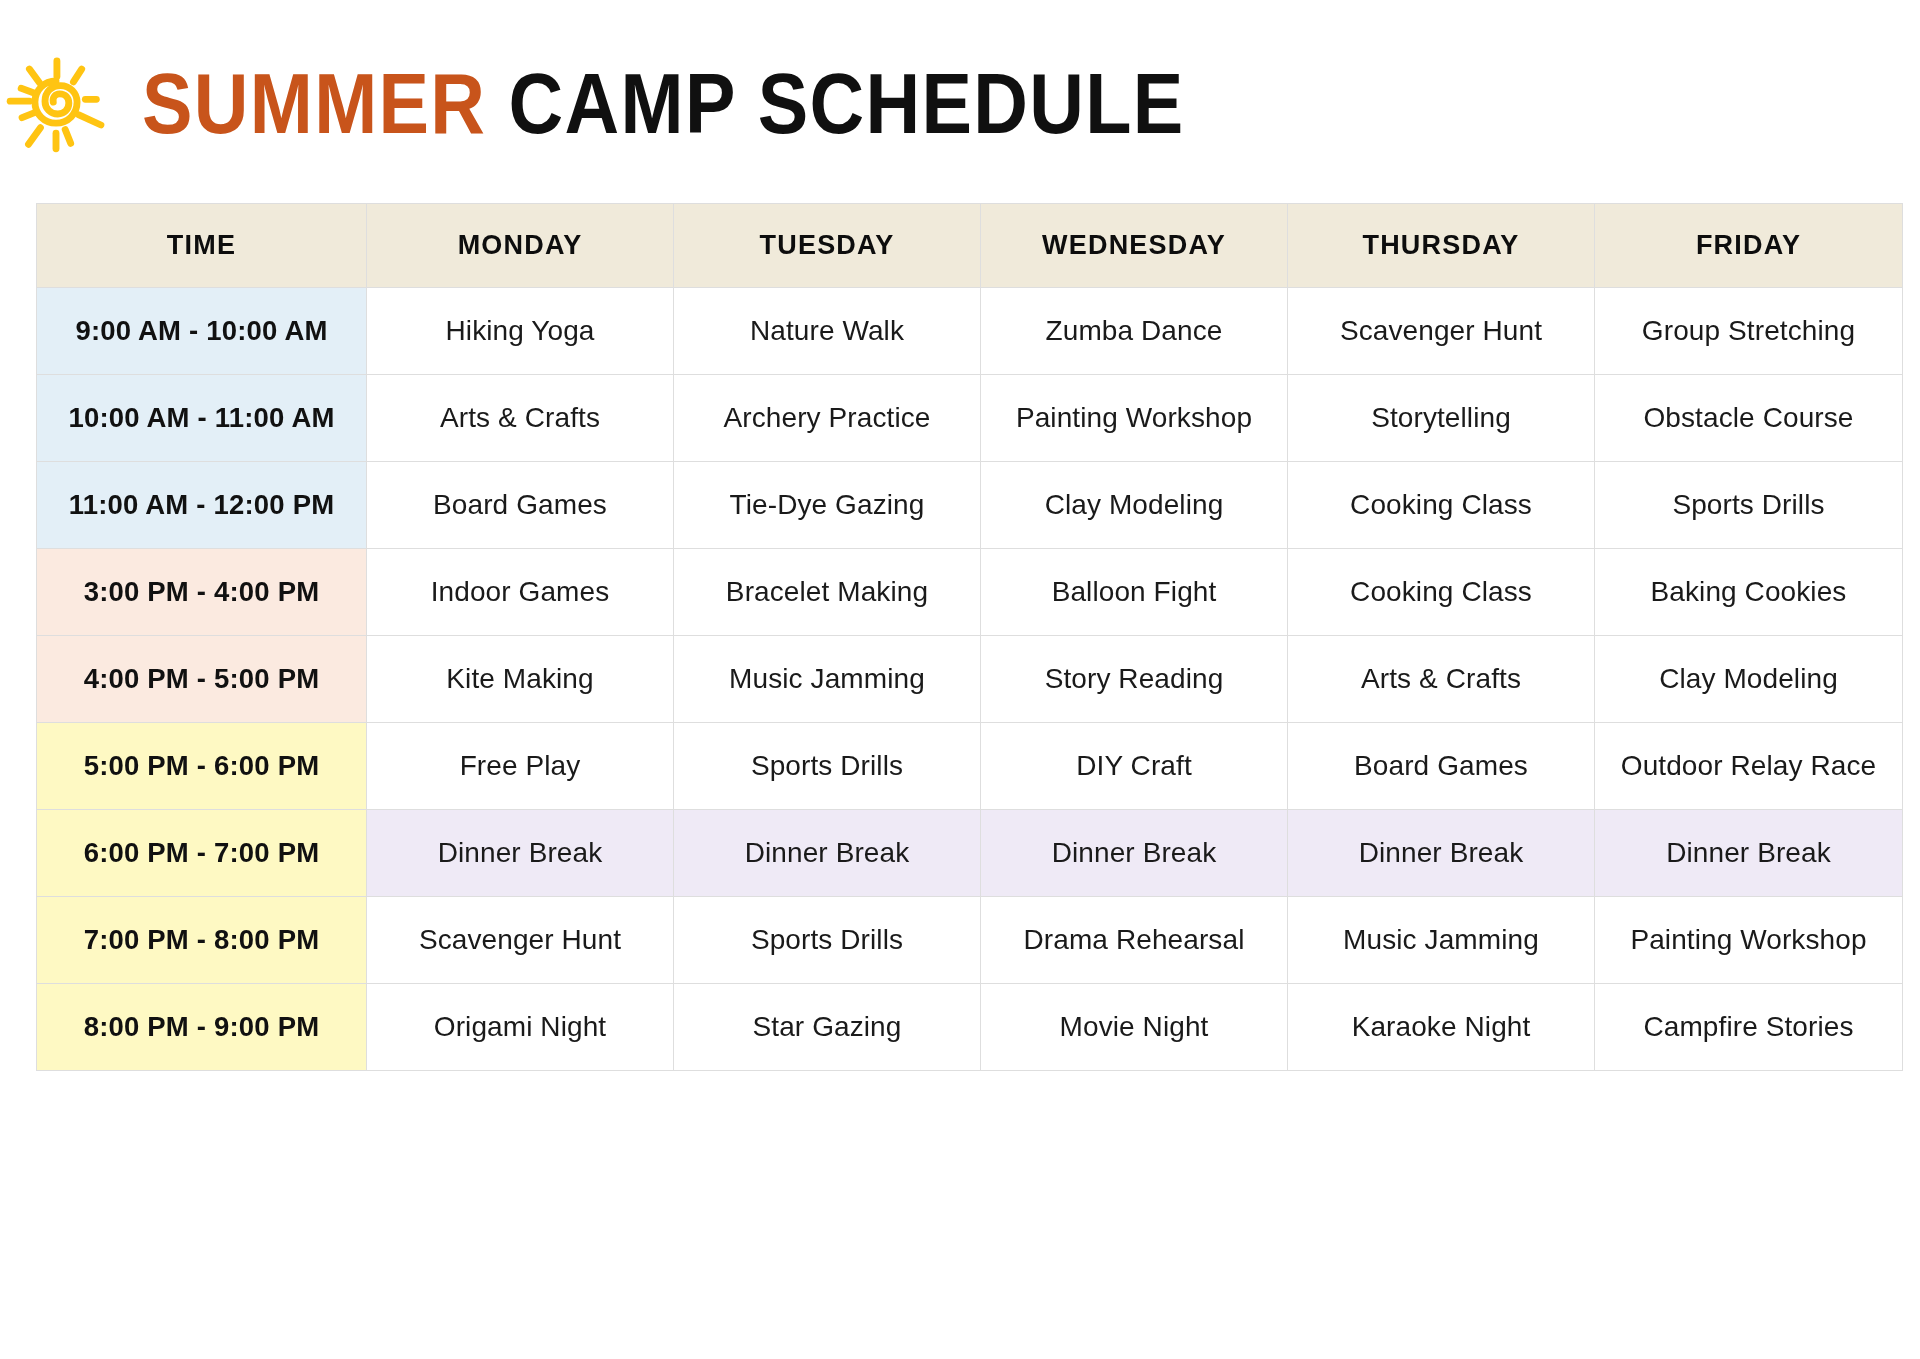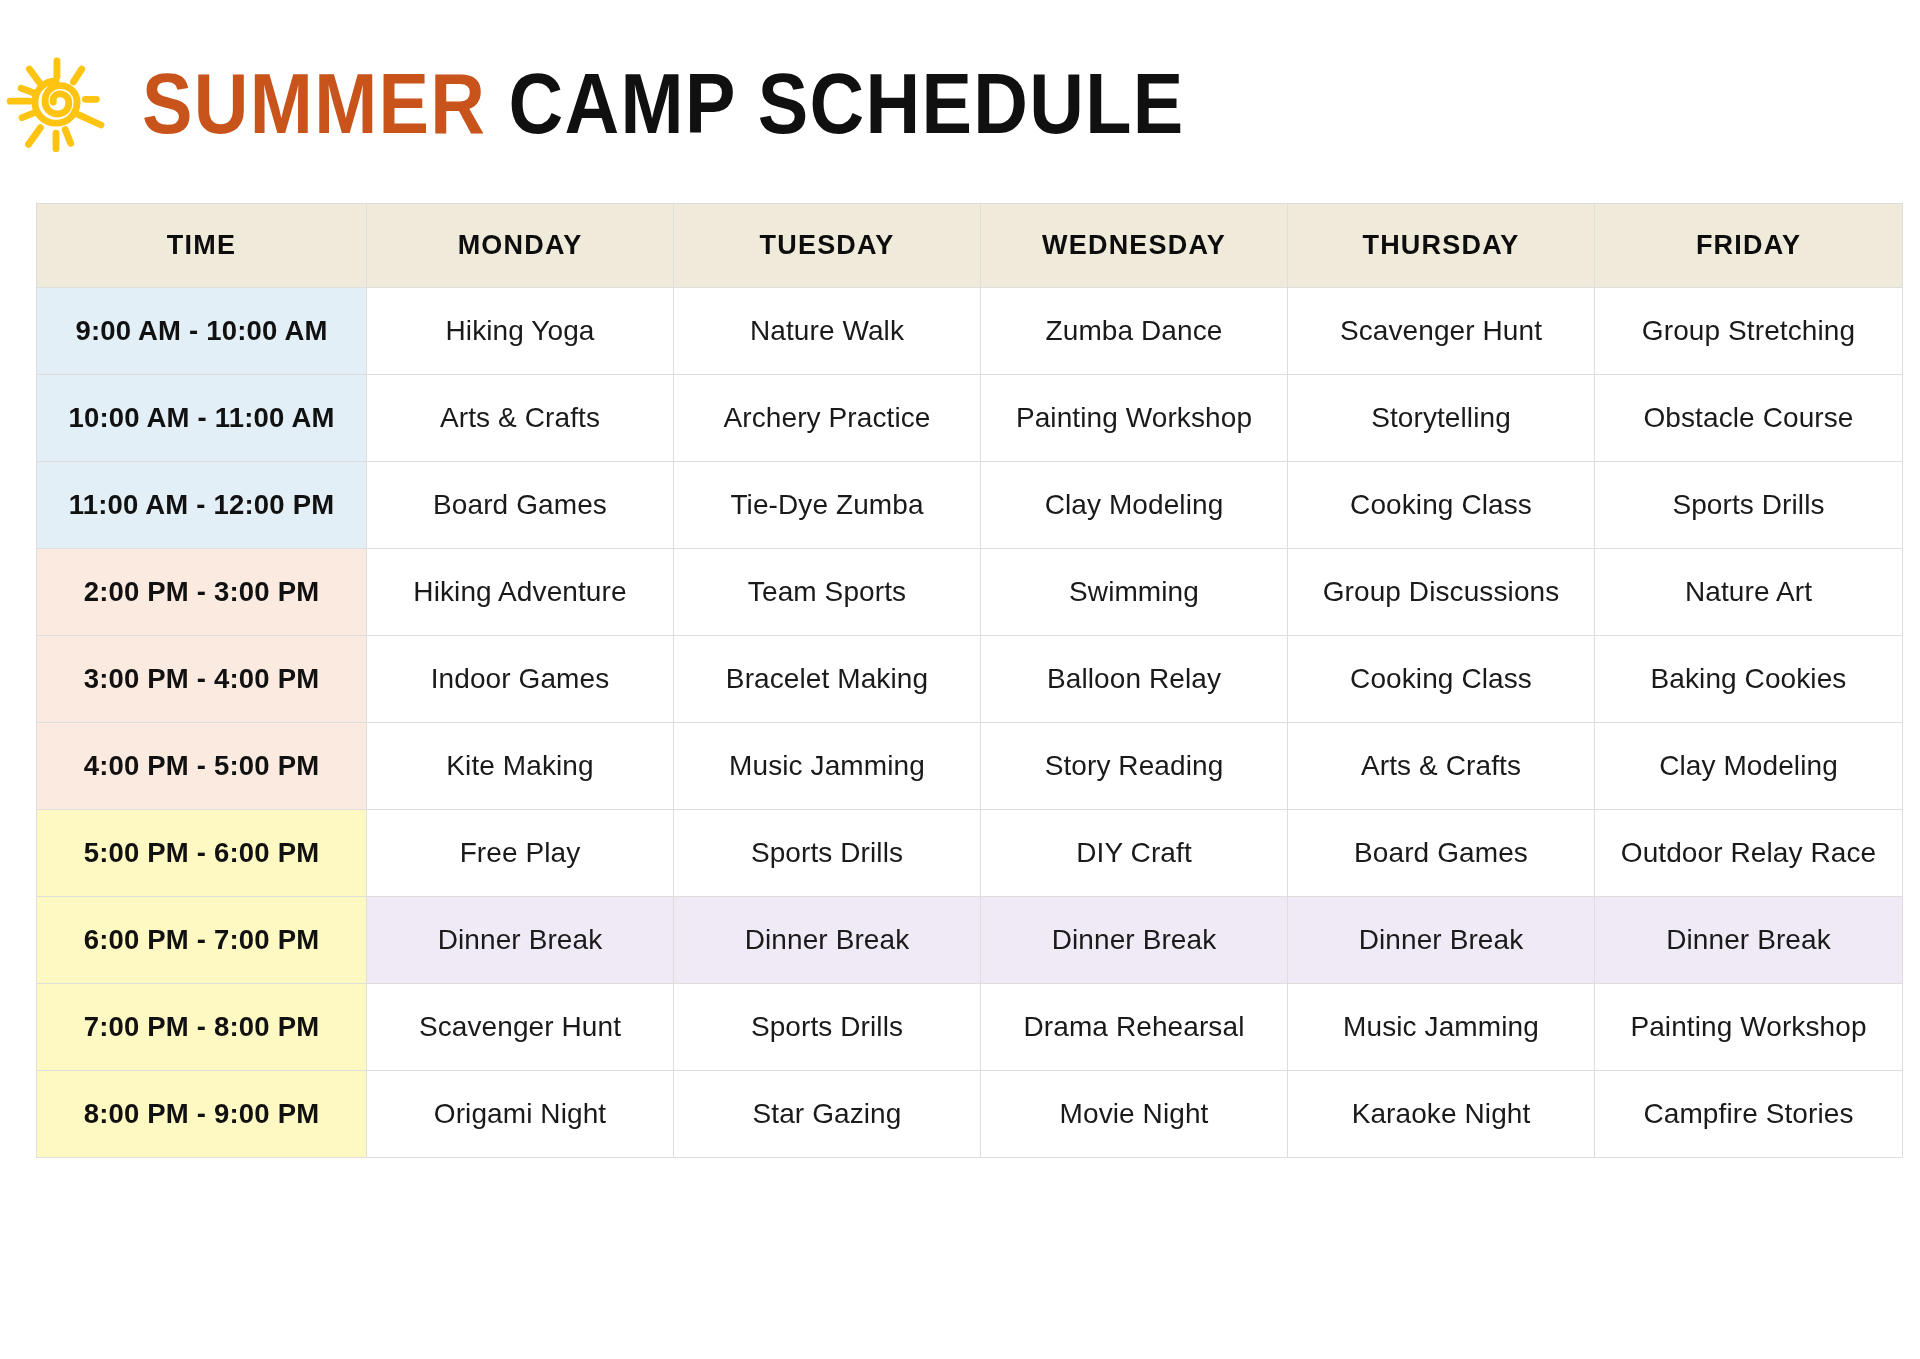--- a/index.html
+++ b/index.html
@@ -190,38 +190,30 @@
             <td class="time-cell tone-blue">10:00 AM - 11:00 AM</td>
             <td class="act-cell">Arts &amp; Crafts</td>
             <td class="act-cell">Archery Practice</td>
             <td class="act-cell">Painting Workshop</td>
             <td class="act-cell">Storytelling</td>
             <td class="act-cell">Obstacle Course</td>
           </tr>
           <tr>
             <td class="time-cell tone-blue">11:00 AM - 12:00 PM</td>
             <td class="act-cell">Board Games</td>
-            <td class="act-cell">Tie-Dye Zumba</td>
+            <td class="act-cell">Tie-Dye Gazing</td>
             <td class="act-cell">Clay Modeling</td>
             <td class="act-cell">Cooking Class</td>
             <td class="act-cell">Sports Drills</td>
           </tr>
           <tr>
-            <td class="time-cell tone-peach">2:00 PM - 3:00 PM</td>
-            <td class="act-cell">Hiking Adventure</td>
-            <td class="act-cell">Team Sports</td>
-            <td class="act-cell">Swimming</td>
-            <td class="act-cell">Group Discussions</td>
-            <td class="act-cell">Nature Art</td>
-          </tr>
-          <tr>
             <td class="time-cell tone-peach">3:00 PM - 4:00 PM</td>
             <td class="act-cell">Indoor Games</td>
             <td class="act-cell">Bracelet Making</td>
-            <td class="act-cell">Balloon Relay</td>
+            <td class="act-cell">Balloon Fight</td>
             <td class="act-cell">Cooking Class</td>
             <td class="act-cell">Baking Cookies</td>
           </tr>
           <tr>
             <td class="time-cell tone-peach">4:00 PM - 5:00 PM</td>
             <td class="act-cell">Kite Making</td>
             <td class="act-cell">Music Jamming</td>
             <td class="act-cell">Story Reading</td>
             <td class="act-cell">Arts &amp; Crafts</td>
             <td class="act-cell">Clay Modeling</td>

